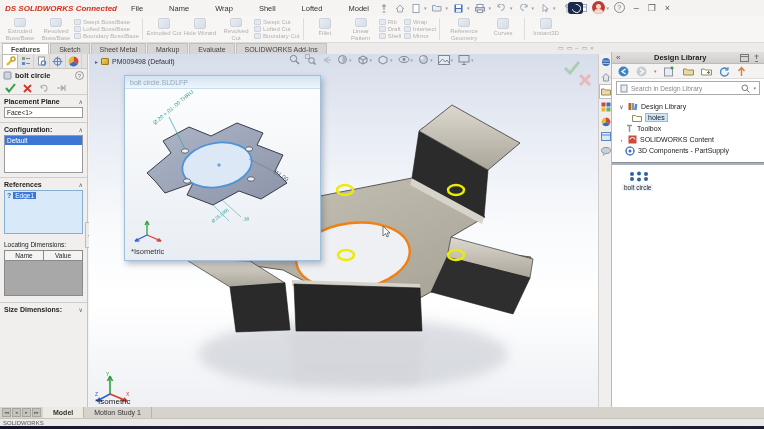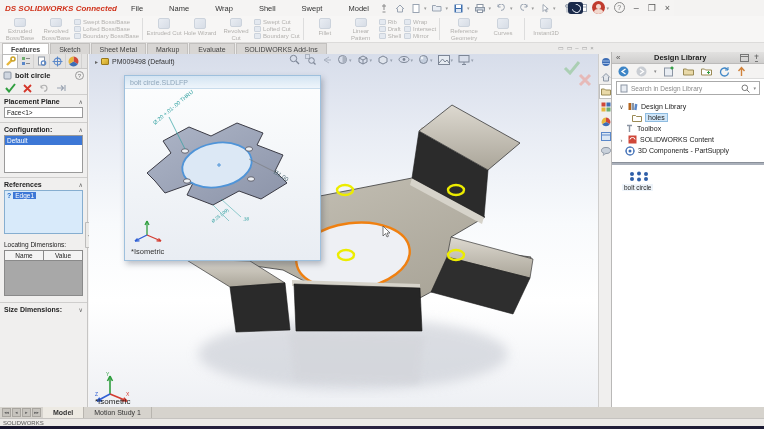--- a/index.html
+++ b/index.html
@@ -120,21 +120,21 @@
 </head>
 <body>
 
 <div id="titlebar">
   <div id="brand">DS SOLIDWORKS Connected</div>
   <div id="menubar">
     <span>File</span>
     <span>Name</span>
     <span>Wrap</span>
     <span>Shell</span>
-    <span>Swept</span>
+    <span>Lofted</span>
     <span>Model</span>
   </div>
   <div id="qat">
     <span class="qico">
         <svg width="8" height="9">
           <path d="M4 0 L4 6 M2 2 L6 2 M2.5 8 L5.5 8" stroke="#8a8a8a" stroke-width="1" fill="none"></path>
         </svg>
       </span>
     <span class="qico">
         <svg width="10" height="9">

